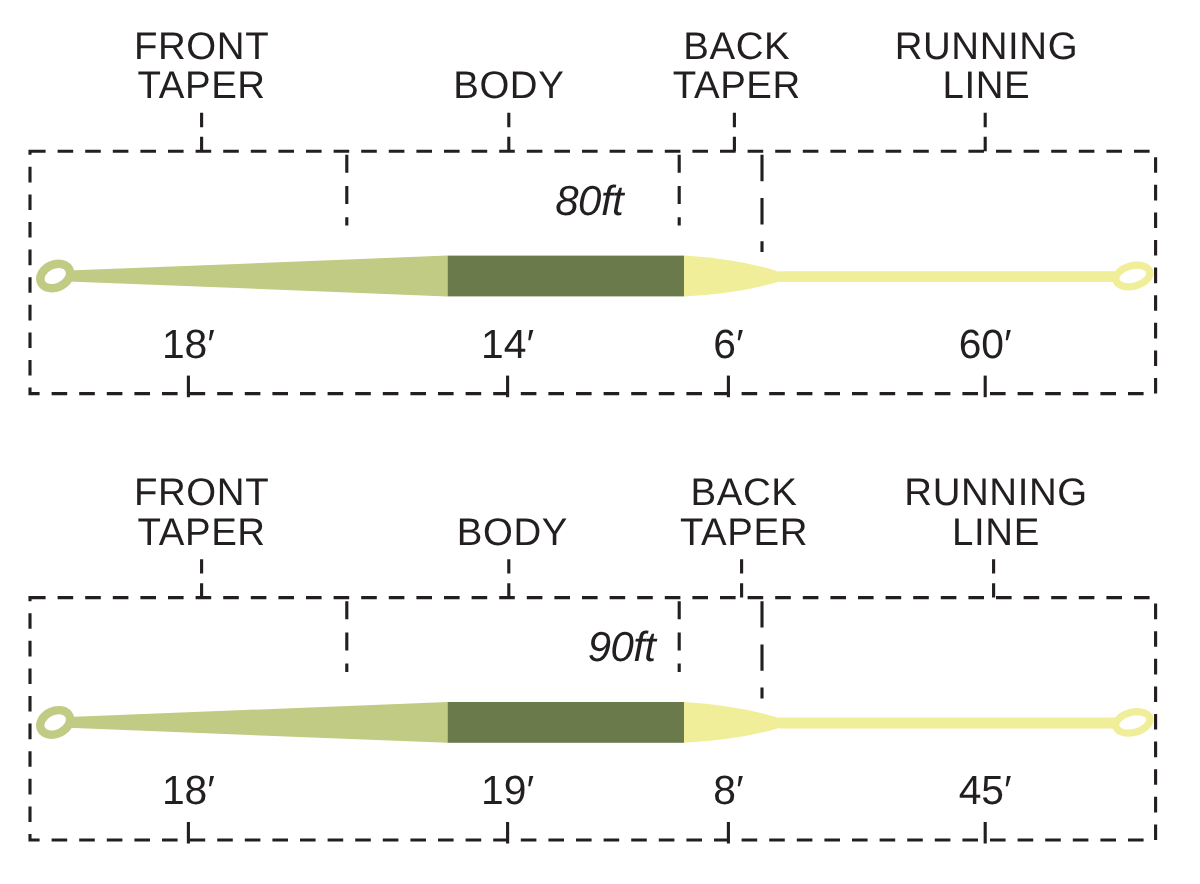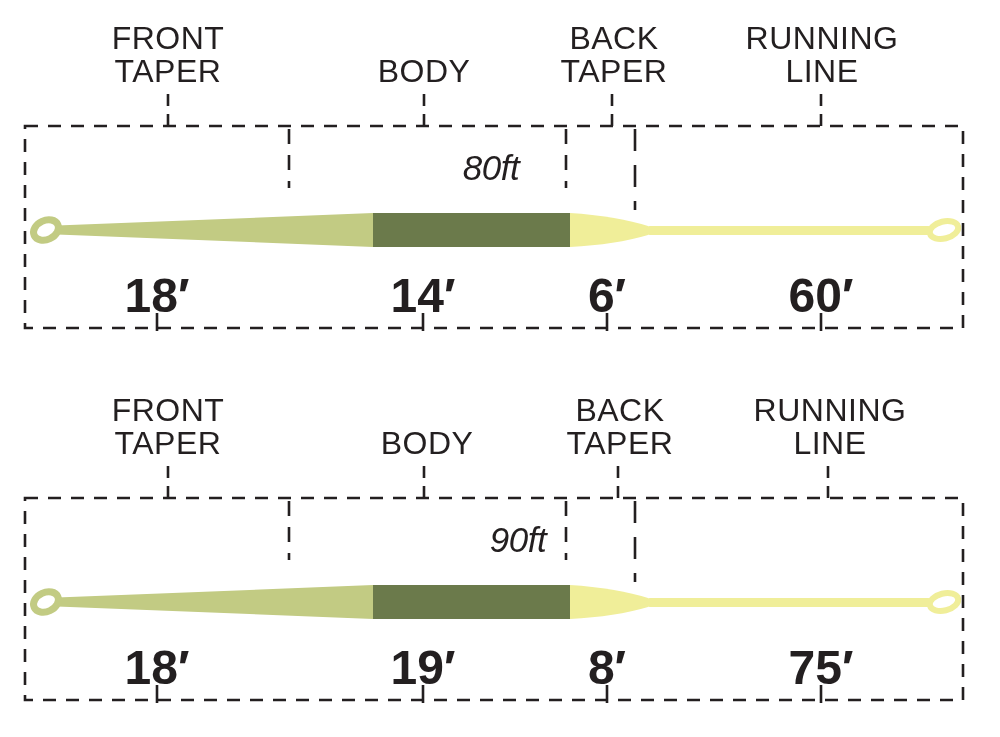--- a/index.html
+++ b/index.html
@@ -18,21 +18,21 @@
     font-size:32px;line-height:33px;letter-spacing:.5px;font-weight:400;
     white-space:nowrap;text-align:center;color:var(--ink,#231f20);
   }
   .total-label{
     position:absolute;top:148px;transform:translateX(-50%);
     font-style:italic;font-size:35px;letter-spacing:-.5px;color:var(--ink,#231f20);
     white-space:nowrap;
   }
   .len-label{
     position:absolute;top:268px;transform:translateX(-50%);
-    font-weight:bold;font-size:48px;letter-spacing:0;color:var(--ink,#231f20);
+    font-weight:normal;font-size:34px;letter-spacing:0;color:var(--ink,#231f20);
     white-space:nowrap;
   }
   .ink-dash{stroke:var(--ink,#231f20);stroke-width:2.6;fill:none;}
   .front-fill{fill:var(--front_taper,#c2cb83);}
   .body-fill{fill:var(--body,#6b7a4b);}
   .run-fill{fill:var(--running,#f0ee99);}
   .front-loop{stroke:var(--front_taper,#c2cb83);stroke-width:7;fill:#ffffff;}
   .run-loop{stroke:var(--running,#f0ee99);stroke-width:6;fill:#ffffff;}
 </style>
 </head>
@@ -129,16 +129,16 @@
     <div class="sec-label" style="left:830px">
       <span>RUNNING</span>
       <span>LINE</span>
     </div>
 
     <div class="total-label" style="left:518px">90ft</div>
 
     <div class="len-label" style="left:157px">18′</div>
     <div class="len-label" style="left:423px">19′</div>
     <div class="len-label" style="left:607px">8′</div>
-    <div class="len-label" style="left:821px">75′</div>
+    <div class="len-label" style="left:821px">45′</div>
   </section>
 
 </div>
 
 </body></html>

